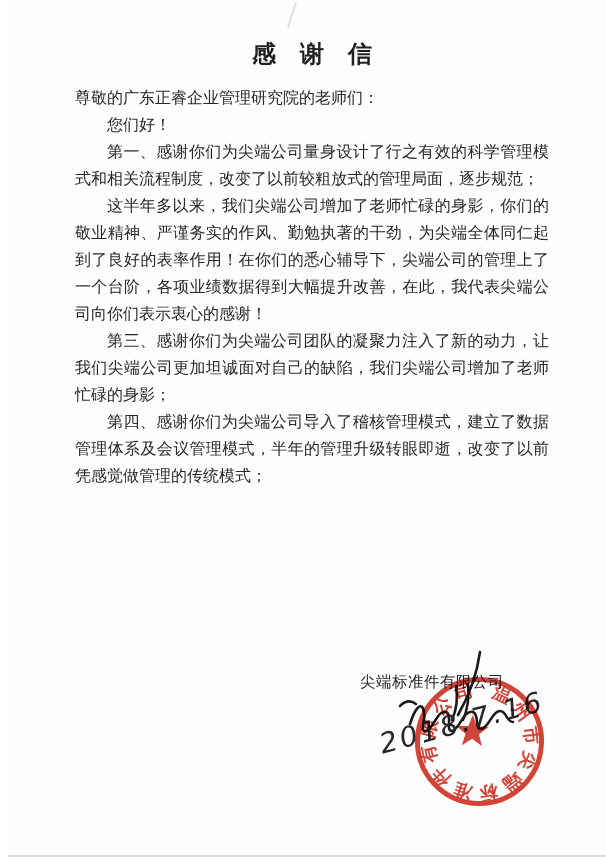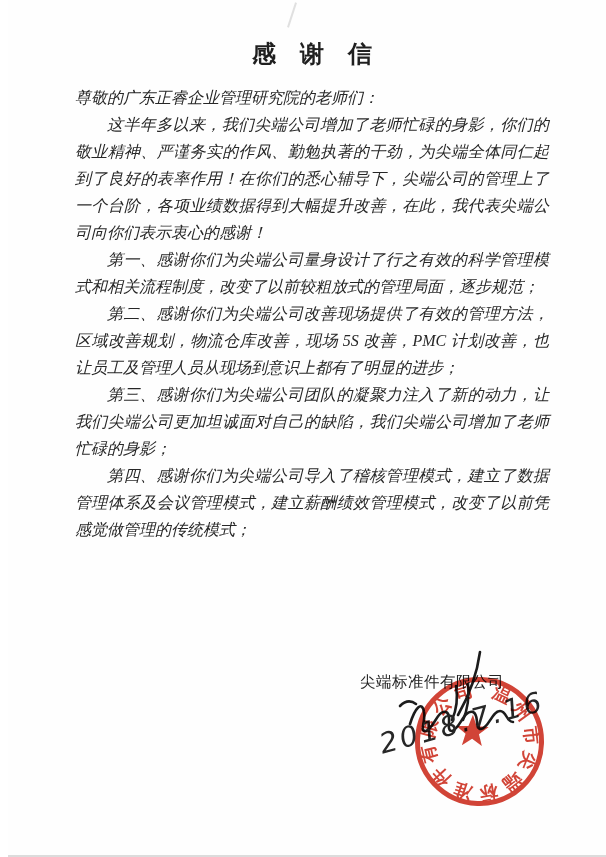--- a/index.html
+++ b/index.html
@@ -18,21 +18,20 @@
   .title{
     margin:0 0 14px 0;
     font-size:24px;font-weight:bold;
     text-align:center;
     letter-spacing:24px;text-indent:24px;
     color:#1f1f1f;
   }
   .line{
     margin:0;font-size:16px;line-height:27px;
     text-align:justify;
-    font-style:italic;
   }
   .indent{text-indent:2em;}
   .signature-block{
     position:absolute;left:340px;top:668px;
     font-size:15.5px;line-height:28px;color:#242424;
     letter-spacing:0.5px;
   }
   .signature-company{margin-left:12px;}
   .sig-ink{
     position:absolute;left:330px;top:640px;width:220px;height:110px;
@@ -68,25 +67,25 @@
 </head>
 <body>
 
 <div class="page">
 
   <div class="scan-line-top"></div>
 
   <div class="content">
     <h1 class="title">感谢信</h1>
     <p class="line">尊敬的广东正睿企业管理研究院的老师们：</p>
+    <p class="line indent">您们好！</p>
+    <p class="line indent">第一、感谢你们为尖端公司量身设计了行之有效的科学管理模式和相关流程制度，改变了以前较粗放式的管理局面，逐步规范；</p>
     <p class="line indent">这半年多以来，我们尖端公司增加了老师忙碌的身影，你们的敬业精神、严谨务实的作风、勤勉执著的干劲，为尖端全体同仁起到了良好的表率作用！在你们的悉心辅导下，尖端公司的管理上了一个台阶，各项业绩数据得到大幅提升改善，在此，我代表尖端公司向你们表示衷心的感谢！</p>
-    <p class="line indent">第一、感谢你们为尖端公司量身设计了行之有效的科学管理模式和相关流程制度，改变了以前较粗放式的管理局面，逐步规范；</p>
-    <p class="line indent">第二、感谢你们为尖端公司改善现场提供了有效的管理方法，区域改善规划，物流仓库改善，现场 5S 改善，PMC 计划改善，也让员工及管理人员从现场到意识上都有了明显的进步；</p>
     <p class="line indent">第三、感谢你们为尖端公司团队的凝聚力注入了新的动力，让我们尖端公司更加坦诚面对自己的缺陷，我们尖端公司增加了老师忙碌的身影；</p>
-    <p class="line indent">第四、感谢你们为尖端公司导入了稽核管理模式，建立了数据管理体系及会议管理模式，建立薪酬绩效管理模式，改变了以前凭感觉做管理的传统模式；</p>
+    <p class="line indent">第四、感谢你们为尖端公司导入了稽核管理模式，建立了数据管理体系及会议管理模式，半年的管理升级转眼即逝，改变了以前凭感觉做管理的传统模式；</p>
   </div>
 
   <div class="signature-block">
     <div class="signature-company">尖端标准件有限公司</div>
   </div>
 
   <svg class="sig-ink" viewBox="0 0 220 110">
     <path class="ink-path" d="M142,12 C139,34 132,54 120,75" stroke="#1c1c1c"></path>
     <path class="ink-path" d="M62,66 q8,-8 16,-2" stroke="#1c1c1c"></path>
     <path class="ink-path" d="M72,84 c5,-16 12,-24 14,-12 c2,9 -5,20 2,19 c8,-3 12,-22 20,-19 c7,3 -1,19 6,19 c8,-2 12,-22 21,-19 c7,3 1,17 8,17 c8,-1 11,-18 19,-18 c7,0 6,11 13,11" stroke="#1c1c1c"></path>

